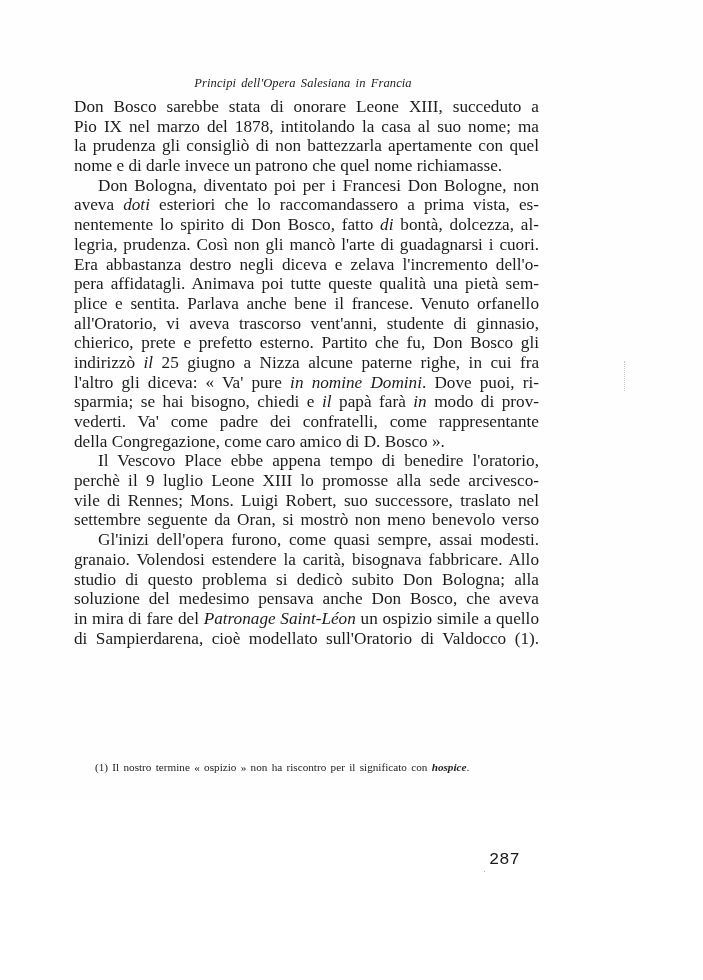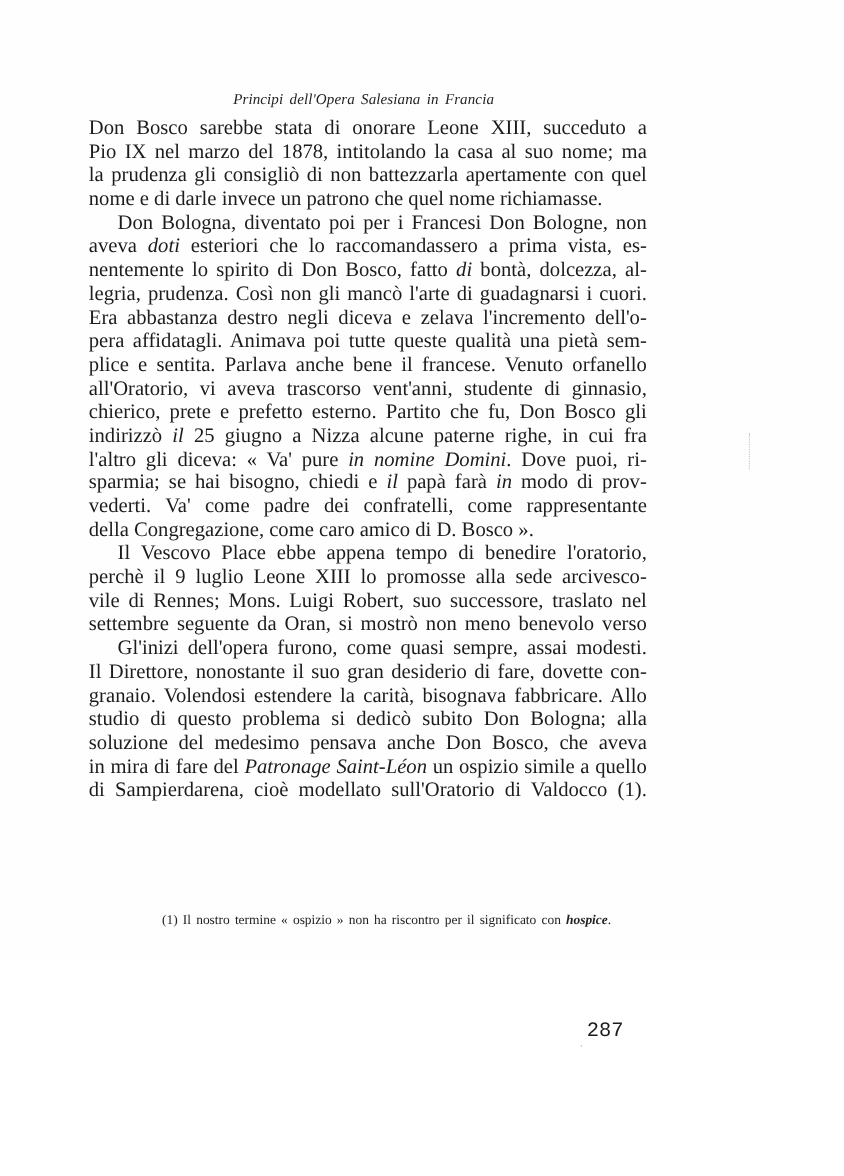--- a/index.html
+++ b/index.html
@@ -63,21 +63,20 @@
     }
     .footnote {
       position: absolute;
       left: 95px;
       top: 761px;
       font-family: "Liberation Serif", serif;
       font-size: 11.2px;
       color: #222;
       white-space: nowrap;
       word-spacing: 1.5px;
-      margin-left: 40px;
     }
     .footnote .it {
       font-style: italic;
       font-weight: bold;
     }
     .page-number {
       position: absolute;
       left: 489px;
       top: 850px;
       font-family: Liberation Mono, monospace;
@@ -124,21 +123,20 @@
       <span class="line"><span>indirizzò </span><i>il</i><span> 25 giugno a Nizza alcune paterne righe, in cui fra</span></span>
       <span class="line"><span>l'altro gli diceva: « Va' pure </span><i>in nomine Domini</i><span>. Dove puoi, ri-</span></span>
       <span class="line"><span>sparmia; se hai bisogno, chiedi e </span><i>il</i><span> papà farà </span><i>in</i><span> modo di prov-</span></span>
       <span class="line"><span>vederti. Va' come padre dei confratelli, come rappresentante</span></span>
       <span class="line last"><span>della Congregazione, come caro amico di D. Bosco ».</span></span>
       <span class="line indent"><span>Il Vescovo Place ebbe appena tempo di benedire l'oratorio,</span></span>
       <span class="line"><span>perchè il 9 luglio Leone XIII lo promosse alla sede arcivesco-</span></span>
       <span class="line"><span>vile di Rennes; Mons. Luigi Robert, suo successore, traslato nel</span></span>
       <span class="line"><span>settembre seguente da Oran, si mostrò non meno benevolo verso</span></span>
       <span class="line indent"><span>Gl'inizi dell'opera furono, come quasi sempre, assai modesti.</span></span>
-      <span class="line"><span>Il Direttore, nonostante il suo gran desiderio di fare, dovette con-</span></span>
       <span class="line"><span>granaio. Volendosi estendere la carità, bisognava fabbricare. Allo</span></span>
       <span class="line"><span>studio di questo problema si dedicò subito Don Bologna; alla</span></span>
       <span class="line"><span>soluzione del medesimo pensava anche Don Bosco, che aveva</span></span>
       <span class="line"><span>in mira di fare del </span><i>Patronage Saint-Léon</i><span> un ospizio simile a quello</span></span>
       <span class="line"><span>di Sampierdarena, cioè modellato sull'Oratorio di Valdocco (1).</span></span>
     </div>
 
   <div class="footnote">
     <span>(1) Il nostro termine « ospizio » non ha riscontro per il significato con </span><span class="it">hospice</span><span>.</span>
   </div>

